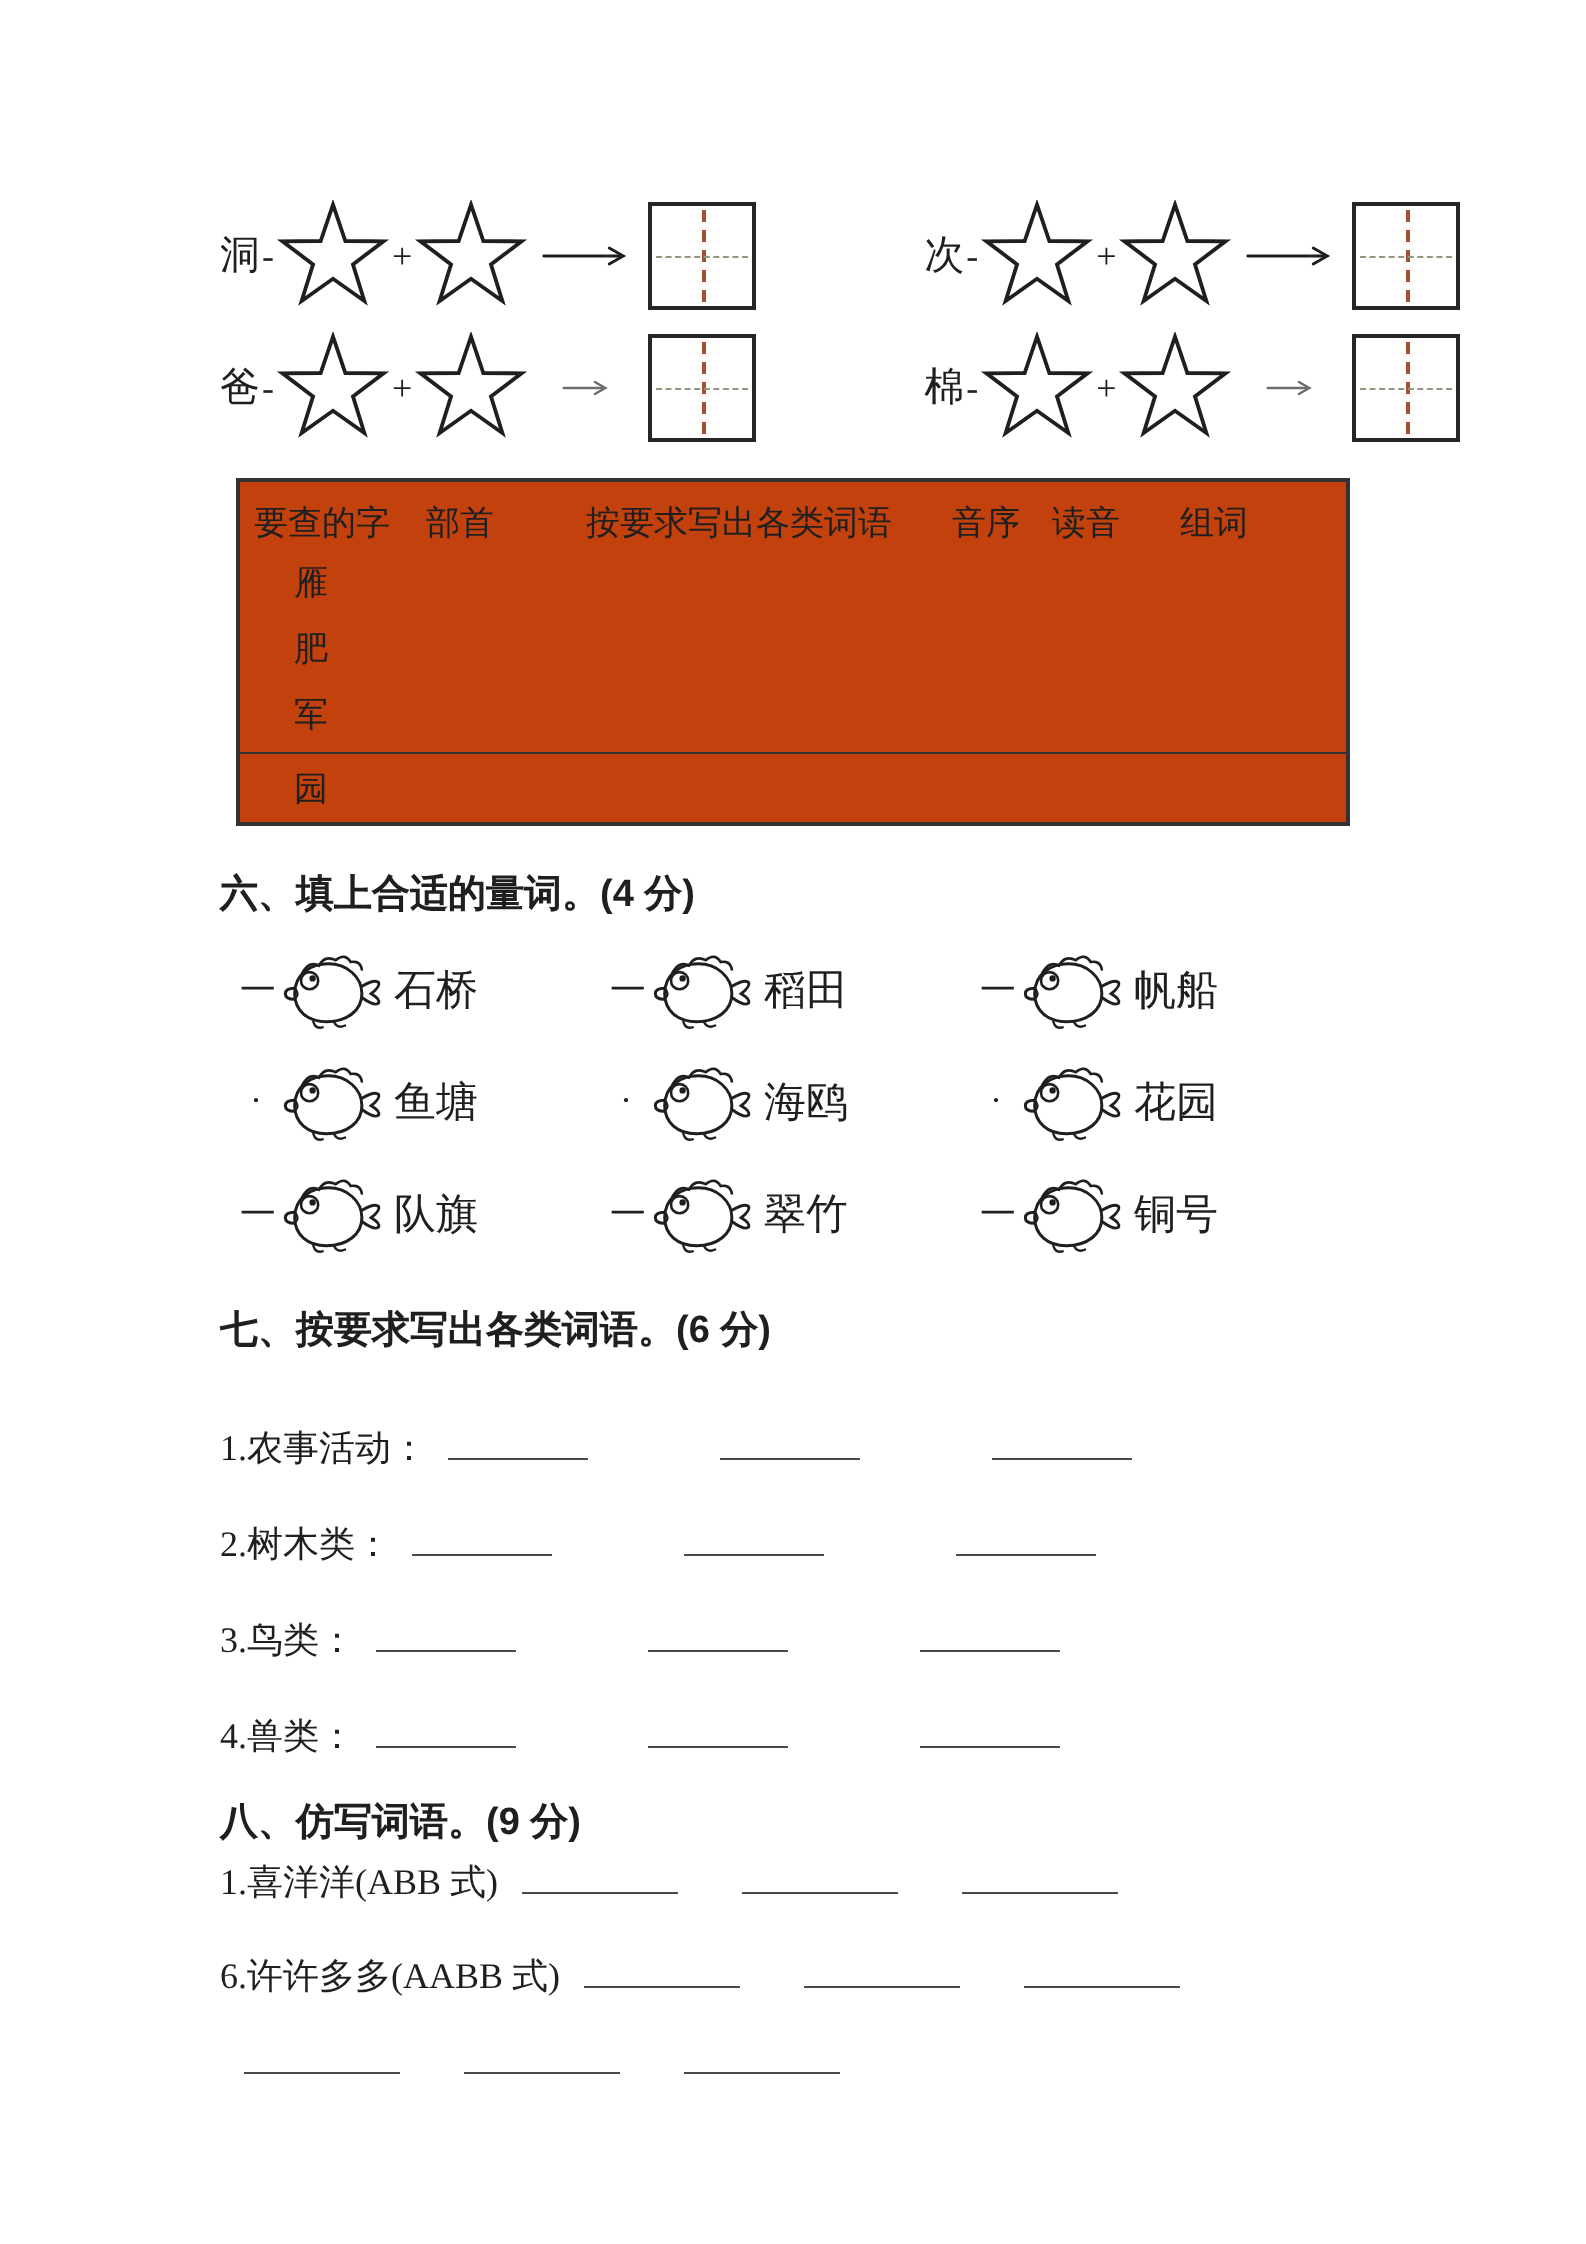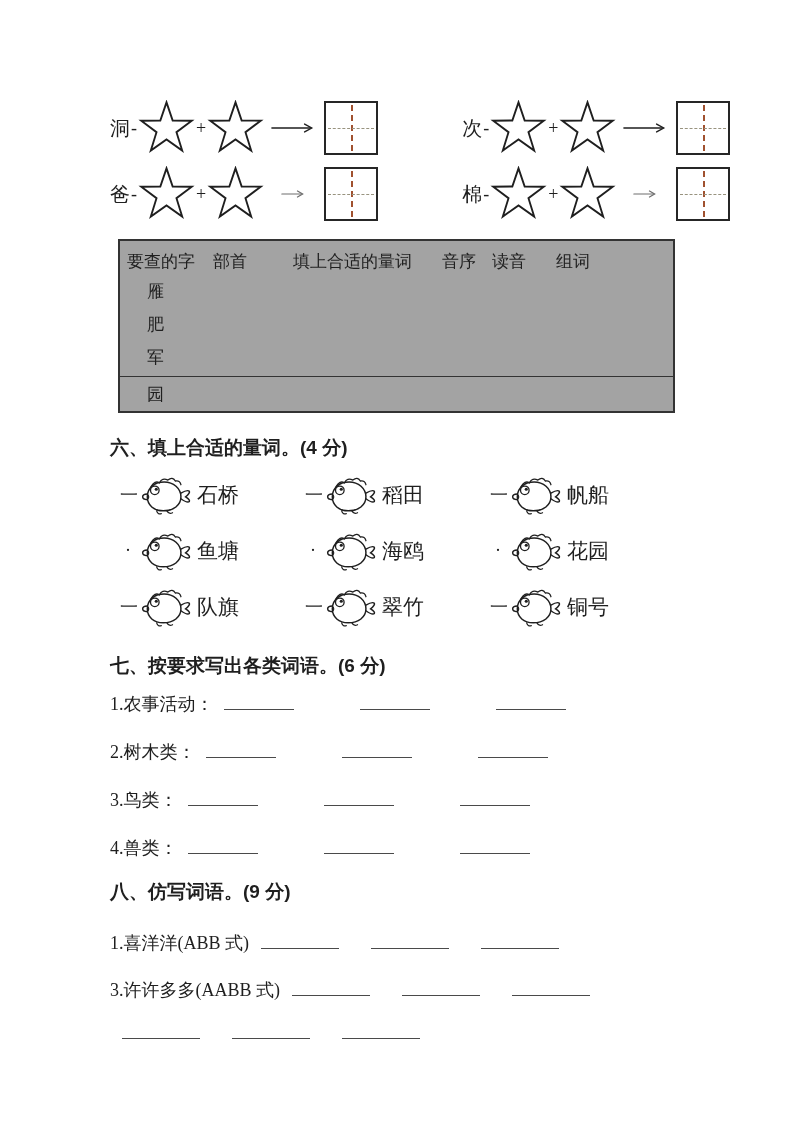--- a/index.html
+++ b/index.html
@@ -43,21 +43,21 @@
     font-family:"Liberation Sans",sans-serif;font-weight:700;
     font-size:19px;line-height:1.2;
   }
   .h5{margin-top:9px;}
   .h6{margin-top:24px;}
   .h7{margin-top:25px;}
   .h8{margin-top:21px;}
   
   .dict-table{
     margin-top:13px;margin-left:8px;width:557px;
-    border:2px solid #333;background:#a3a3a3;
+    border:2px solid #333;background:#c2410c;
   }
   .t-header{display:flex;align-items:baseline;padding:9px 0 2px;font-size:17px;}
   .t-header .th{white-space:nowrap;}
   .th.c0{margin-left:7px;}
   .th.c1{margin-left:18px;}
   .th.c2{margin-left:46px;}
   .th.c3{margin-left:30px;}
   .th.c4{margin-left:16px;}
   .th.c5{margin-left:30px;}
   .t-row{height:33px;display:flex;align-items:center;font-size:17px;}
@@ -69,23 +69,23 @@
     display:grid;grid-template-columns:185px 185px 185px;
     margin-top:12px;margin-left:10px;row-gap:10px;
   }
   .fish-item{display:flex;align-items:center;height:46px;}
   .fish-item .prefix{font-size:18px;width:16px;text-align:center;flex:none;}
   .fish-item svg.fish{width:56px;height:42px;color:var(--ink);flex:none;margin:0 3px 0 2px;}
   .fish-item .noun{font-size:21px;white-space:nowrap;}
   
   .blank-row{display:flex;align-items:baseline;font-size:18px;}
   .sec7 .blank-row{margin-top:24px;}
-  .sec7 .blank-row.first{margin-top:14px;}
+  .sec7 .blank-row.first{margin-top:34px;}
   .sec8 .blank-row{margin-top:23px;}
-  .sec8 .blank-row.first{margin-top:28px;}
+  .sec8 .blank-row.first{margin-top:6px;}
   .blank-row .label{white-space:nowrap;}
   .blanks{display:flex;}
   .sec7 .blanks{margin-left:10px;gap:66px;}
   .sec7 .blank{width:70px;}
   .sec8 .blanks{margin-left:12px;gap:32px;}
   .sec8 .blank{width:78px;}
   .blank{
     display:inline-block;height:14px;
     border-bottom:1.4px solid #4a4a4a;
   }
@@ -202,21 +202,21 @@
         </span>
       <div class="writebox"></div>
     </div>
   </div>
 
 
   <div class="dict-table">
     <div class="t-header">
       <span class="th c0">要查的字</span>
       <span class="th c1">部首</span>
-      <span class="th c2">填上合适的量词</span>
+      <span class="th c2">按要求写出各类词语</span>
       <span class="th c3">音序</span>
       <span class="th c4">读音</span>
       <span class="th c5">组词</span>
     </div>
     <div class="t-row">
       <span class="rc">雁</span>
     </div>
     <div class="t-row">
       <span class="rc">肥</span>
     </div>
@@ -339,21 +339,21 @@
   <div class="sec8">
     <div class="blank-row first">
       <span class="label">1.喜洋洋(ABB 式)</span>
       <span class="blanks">
         <span class="blank"></span>
         <span class="blank"></span>
         <span class="blank"></span>
       </span>
     </div>
     <div class="blank-row">
-      <span class="label">3.许许多多(AABB 式)</span>
+      <span class="label">6.许许多多(AABB 式)</span>
       <span class="blanks">
         <span class="blank"></span>
         <span class="blank"></span>
         <span class="blank"></span>
       </span>
     </div>
     <div class="blank-row">
       <span class="blanks">
         <span class="blank"></span>
         <span class="blank"></span>

